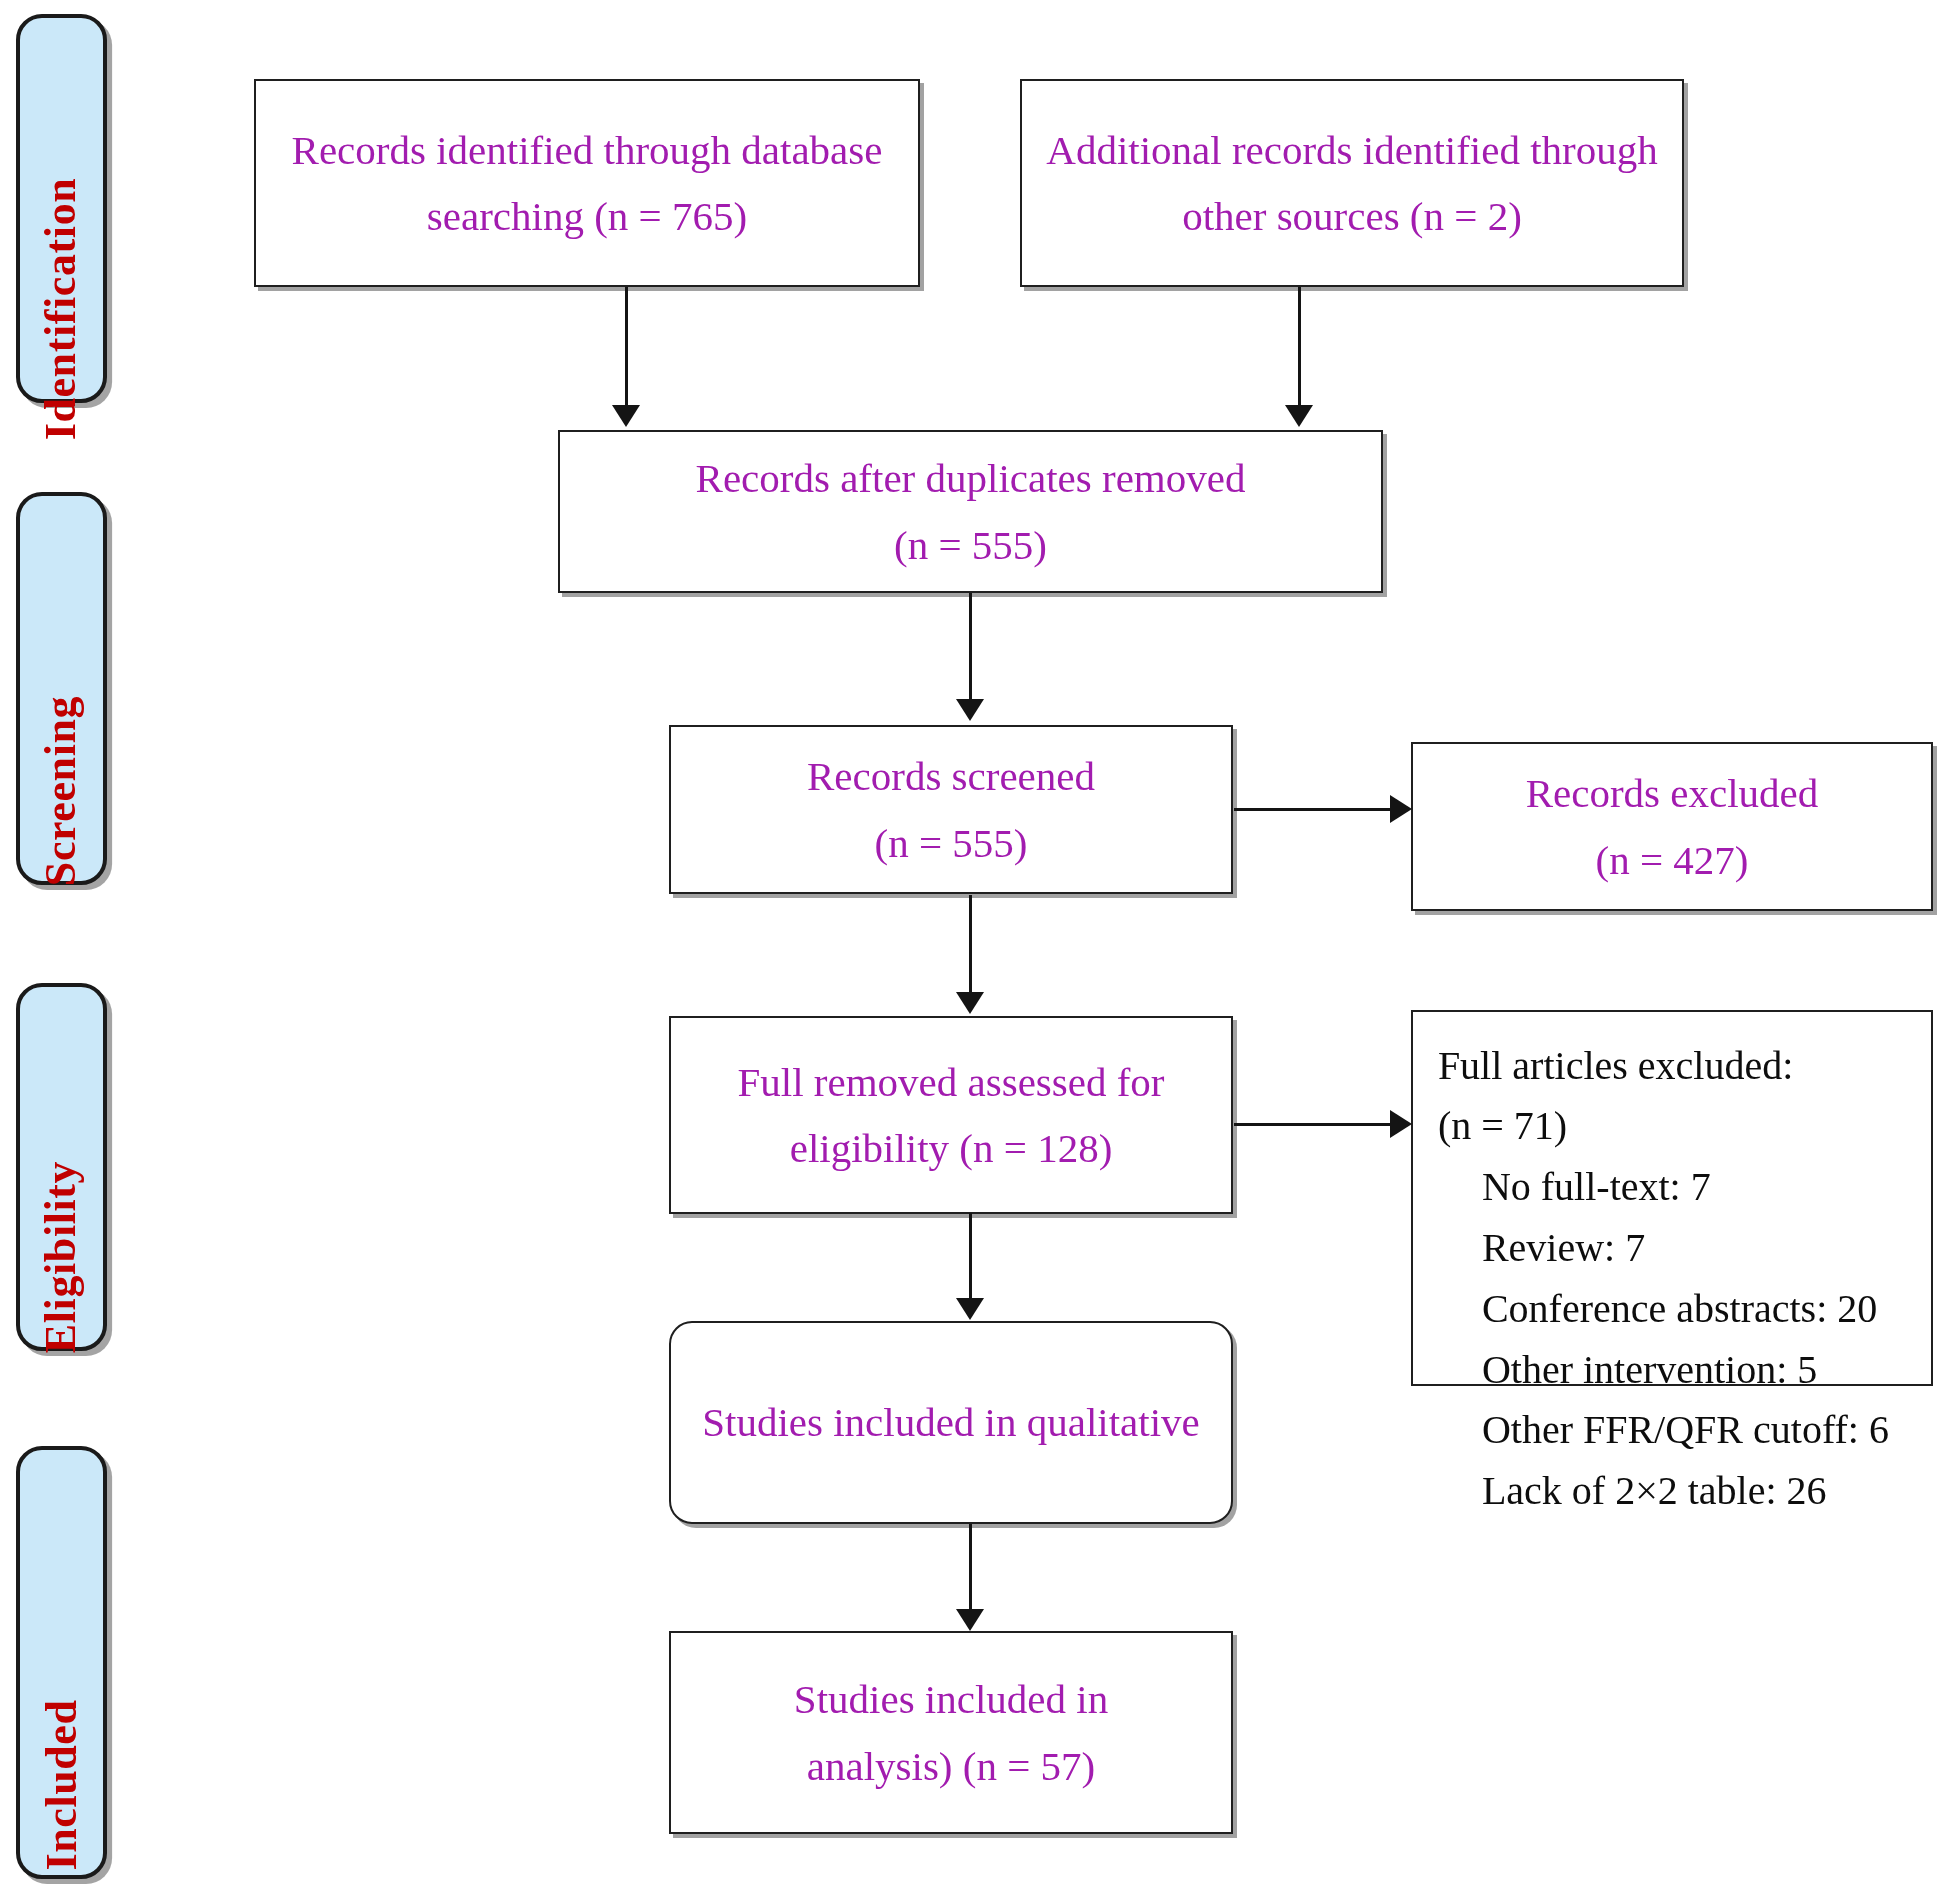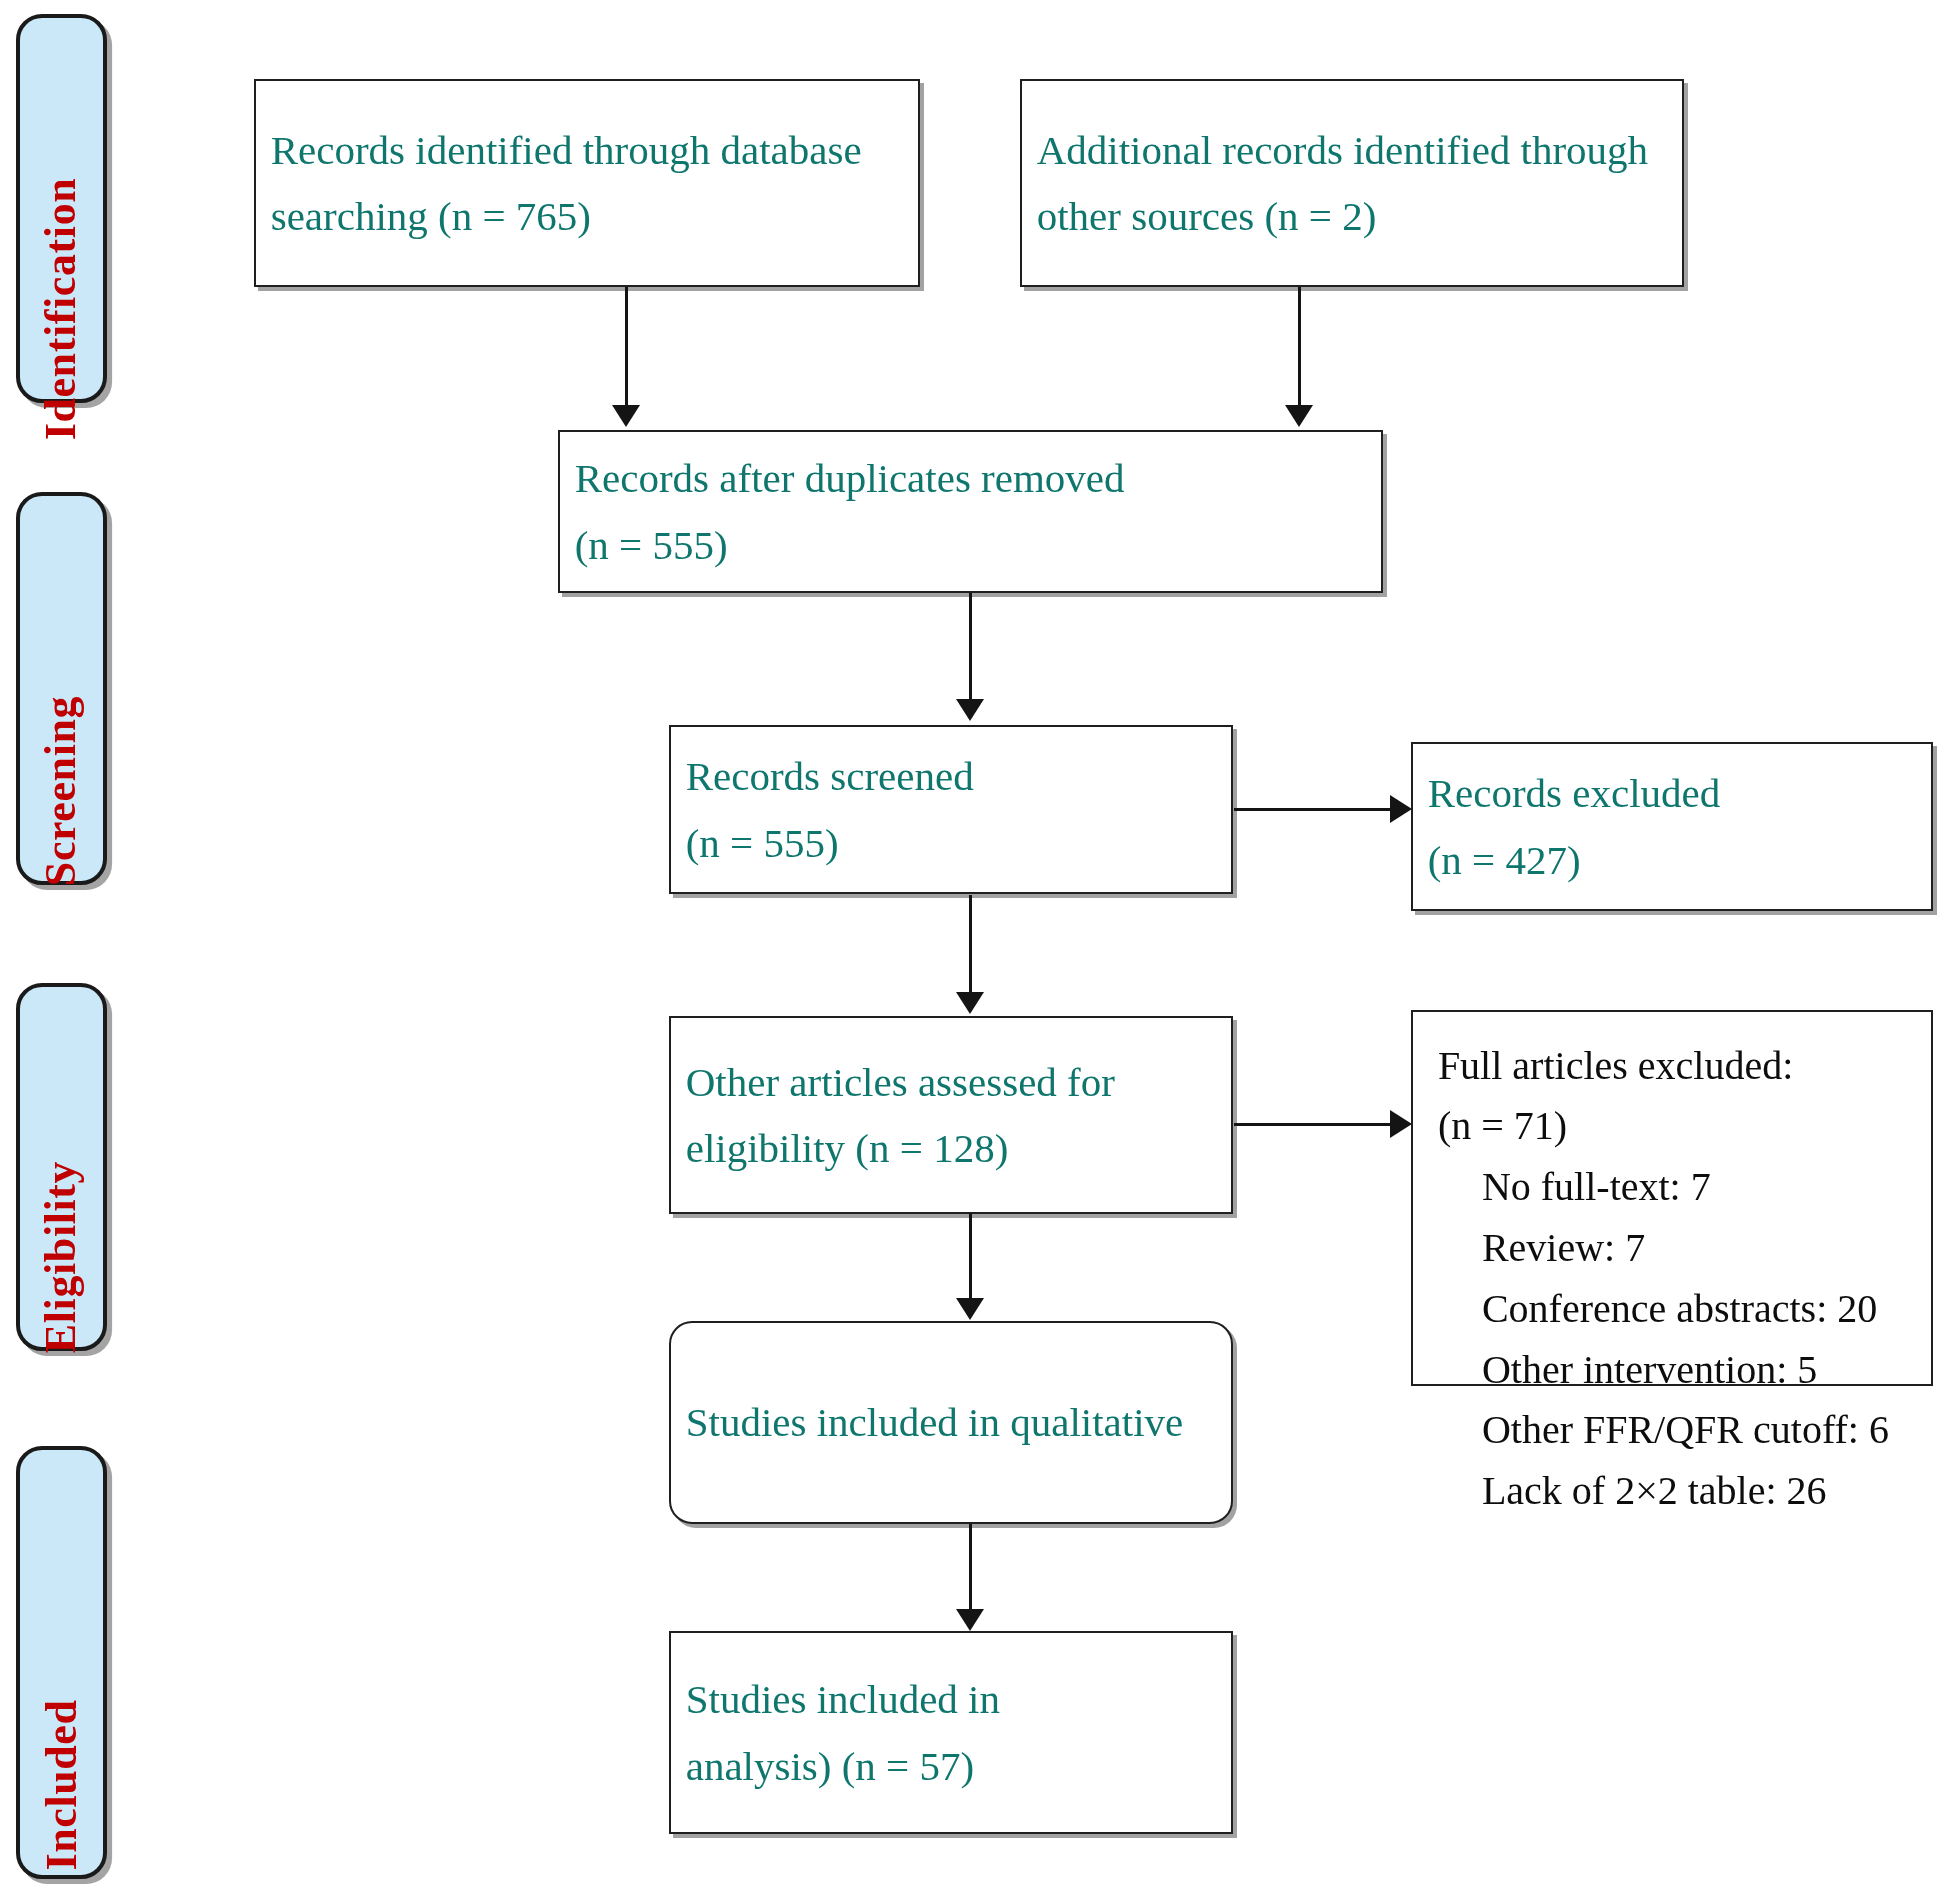--- a/index.html
+++ b/index.html
@@ -54,24 +54,24 @@
     justify-content: center;
     padding: 10.2px 14.7px;
   }
   .flow-box.plain {
     box-shadow: none;
     border: 2.8px solid #1f1f1f;
     align-items: flex-start;
     justify-content: flex-start;
   }
   .box-text {
-    text-align: left;
+    text-align: center;
     font-size: 41px;
     line-height: 1.62;
-    color: #0f766e;
+    color: #a21caf;
     width: 100%;
   }
   .box-text .line { display: block; }
 
   
   .excl-text {
     text-align: left;
     font-size: 40px;
     line-height: 1.52;
     color: #0d0d0d;
@@ -176,21 +176,21 @@
   </div>
 
   <div class="h-line" style="left:1234px; top:808px; width:159px; height:3.4px;"></div>
   <div class="arrow-right" style="left:1390px; top:795px;"></div>
 
   <div class="v-line" style="left:969px; top:895px; width:3.4px; height:99px;"></div>
   <div class="arrow-down" style="left:956px; top:992px;"></div>
 
   <div class="flow-box" style="left:669px; top:1016px; width:564px; height:198px;">
     <div class="box-text">
-      <span class="line">Other articles assessed for</span>
+      <span class="line">Full removed assessed for</span>
       <span class="line">eligibility (n = 128)</span>
     </div>
   </div>
 
   <div class="flow-box plain" style="left:1411px; top:1010px; width:522px; height:376px;">
     <div class="excl-text">
       <span class="line">Full articles excluded:</span>
       <span class="line">(n = 71)</span>
       <span class="line indent">No full-text: 7</span>
       <span class="line indent">Review: 7</span>

